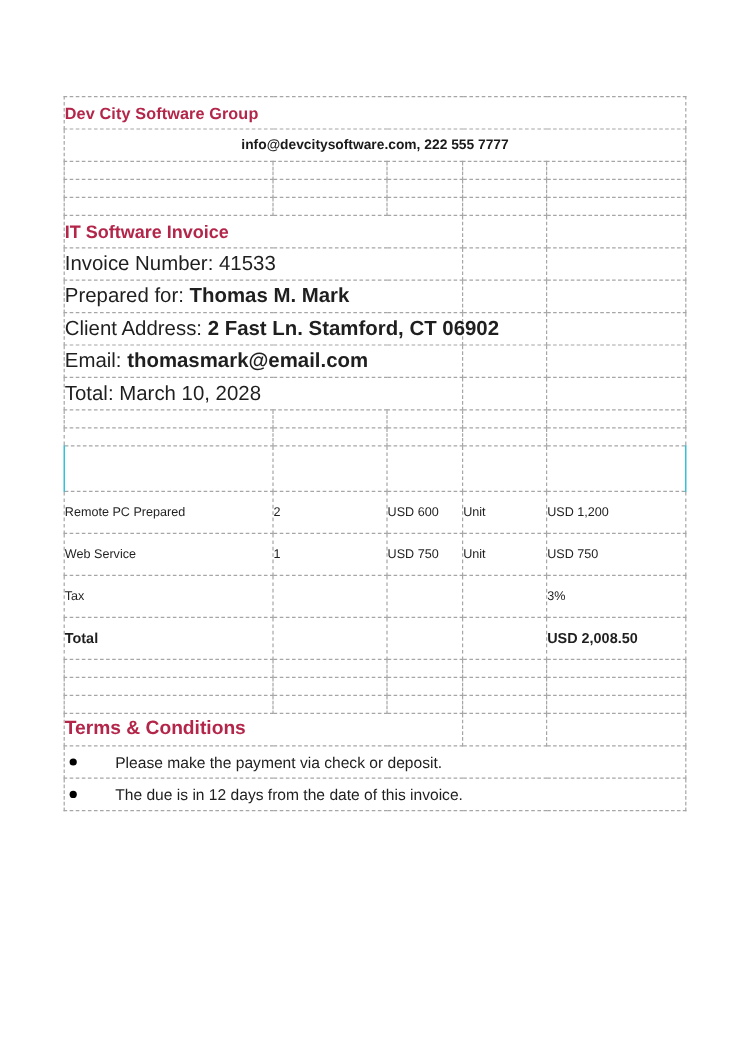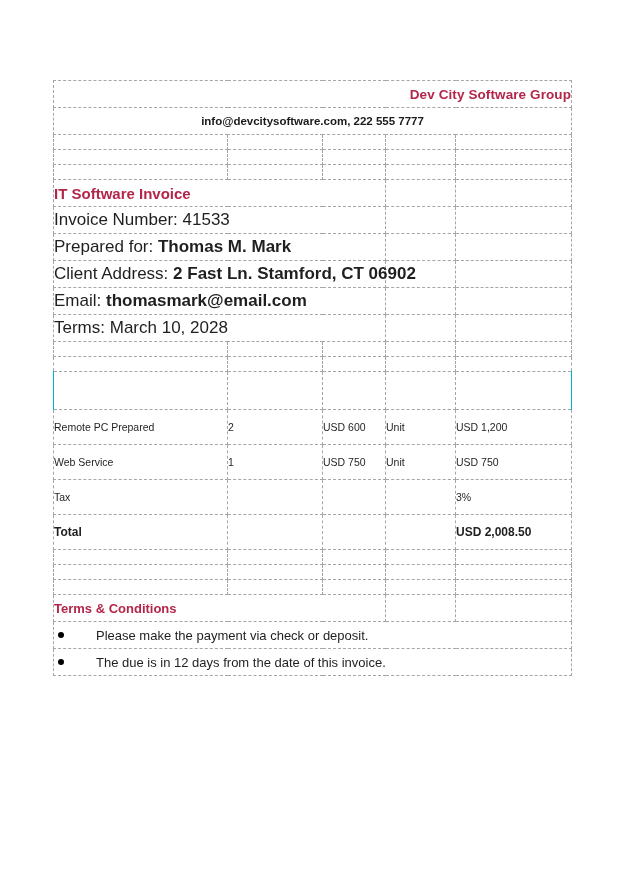--- a/index.html
+++ b/index.html
@@ -43,21 +43,21 @@
 
   .r-empty { height: 15px; }
   .r-title { height: 27px; }
   .r-detail { height: 27px; }
   .r-thead { height: 38px; }
   .r-item { height: 35px; }
   .r-terms { height: 27px; }
   .r-bullet { height: 27px; }
 
   .company-name {
-    text-align: right;
+    text-align: left;
     font-weight: bold;
     font-size: 13.5px;
     color: #b3264a;
     letter-spacing: 0.1px;
     margin-top: 48px;
   }
   .company-contact {
     text-align: center;
     font-weight: bold;
     font-size: 11.5px;
@@ -98,21 +98,21 @@
     border: 1px solid #d9d9d9;
     font-size: 10.5px;
     color: #1f1f1f;
     padding-left: 7px;
     white-space: nowrap;
   }
   td.item.bold { font-weight: bold; font-size: 12px; }
   td.item.blank { }
 
   .terms-title {
-    font-size: 13px;
+    font-size: 16px;
     font-weight: bold;
     color: #b3264a;
     padding-left: 7px;
   }
 
   td.bullet-cell {
     border: 1px dashed #a6a6a6;
     padding-left: 7px;
   }
   .bullet-row {
@@ -213,21 +213,21 @@
         <td colspan="3" class="detail-text">
           <span>Email:</span>
           <b>thomasmark@email.com</b>
         </td>
         <td></td>
         <td></td>
       </tr>
 
       <tr class="r-detail">
         <td colspan="3" class="detail-text">
-          <span>Terms:</span>
+          <span>Total:</span>
           <span>March 10, 2028</span>
         </td>
         <td></td>
         <td></td>
       </tr>
 
       <tr class="r-empty">
         <td></td>
         <td></td>
         <td></td>

